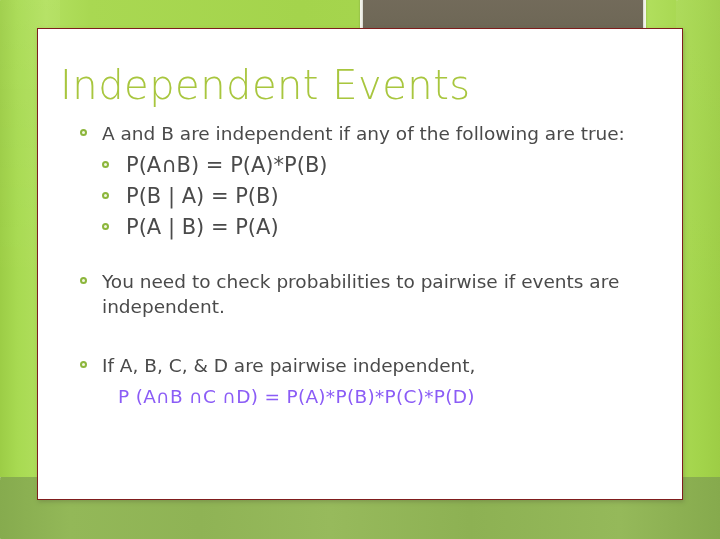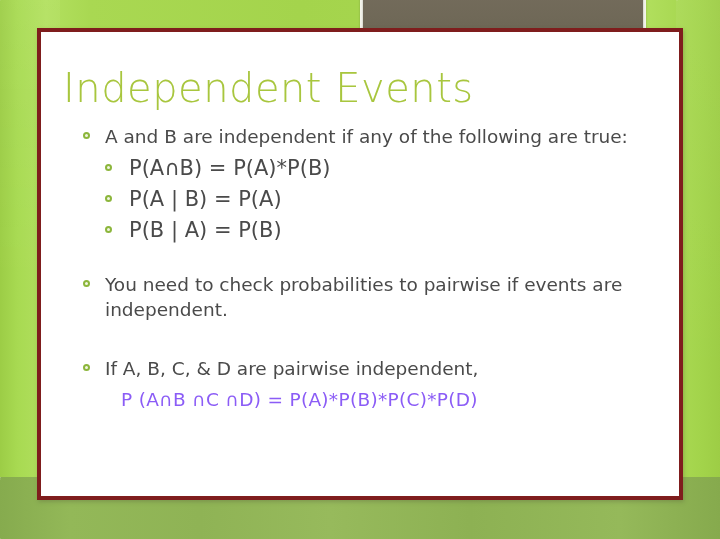--- a/index.html
+++ b/index.html
@@ -105,21 +105,21 @@
   }
 
   
   .card {
     position: absolute;
     left: 37px;
     top: 28px;
     width: 646px;
     height: 472px;
     background: #ffffff;
-    border: 4px solid #7f1d1d;
+    border: 1px solid #7f1d1d;
     box-shadow: 1px 2px 4px rgba(90,100,60,0.35);
     box-sizing: border-box;
   }
 
   .title {
     position: absolute;
     left: 22px;
     top: 33px;
     font-family: "DejaVu Sans", sans-serif;
     font-size: 40px;
@@ -233,25 +233,25 @@
           <span>A and B are independent if any of the following are true:</span>
         </li>
 
         <ul class="lvl2">
           <li class="bullet b2">
             <span class="dot"></span>
             <span class="nowrap">P(A∩B) = P(A)*P(B)</span>
           </li>
           <li class="bullet b2">
             <span class="dot"></span>
-            <span class="nowrap">P(A | B) = P(A)</span>
+            <span class="nowrap">P(B | A) = P(B)</span>
           </li>
           <li class="bullet b2">
             <span class="dot"></span>
-            <span class="nowrap">P(B | A) = P(B)</span>
+            <span class="nowrap">P(A | B) = P(A)</span>
           </li>
         </ul>
 
         <div class="gap-a"></div>
 
         <li class="bullet b1">
           <span class="dot"></span>
           <span>You need to check probabilities to pairwise if events are independent.</span>
         </li>
 

